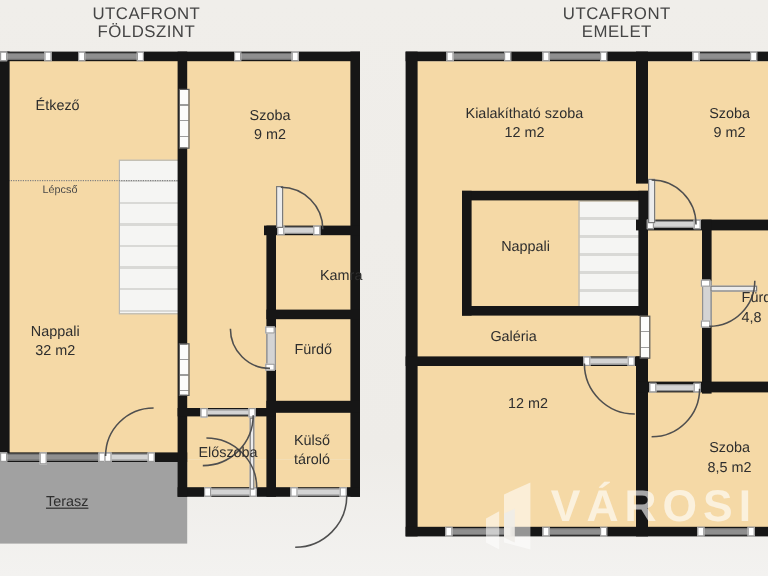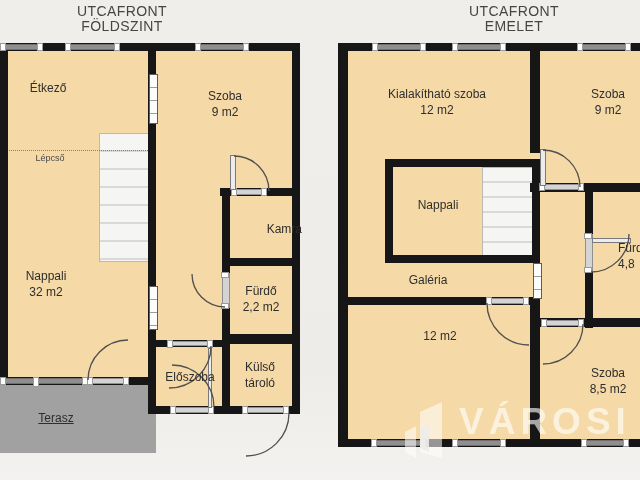--- a/index.html
+++ b/index.html
@@ -94,21 +94,20 @@
     </div>
     <div class="rlabel z7" style="left:6px;top:268px;width:80px;">
       <div>Nappali</div>
       <div>32 m2</div>
     </div>
     <div class="rlabel z7" style="left:222px;top:221px;width:80px;text-align:right;">
       <span>Kamra</span>
     </div>
     <div class="rlabel z7" style="left:221px;top:283px;width:80px;">
       <div>Fürdő</div>
-      <div>2,2 m2</div>
     </div>
     <div class="rlabel z7" style="left:150px;top:369px;width:80px;">
       <span>Előszoba</span>
     </div>
     <div class="rlabel z7" style="left:220px;top:359px;width:80px;">
       <div>Külső</div>
       <div>tároló</div>
     </div>
     <div class="rlabel z7" style="left:16px;top:410px;width:80px;text-decoration:underline;">
       <span>Terasz</span>

